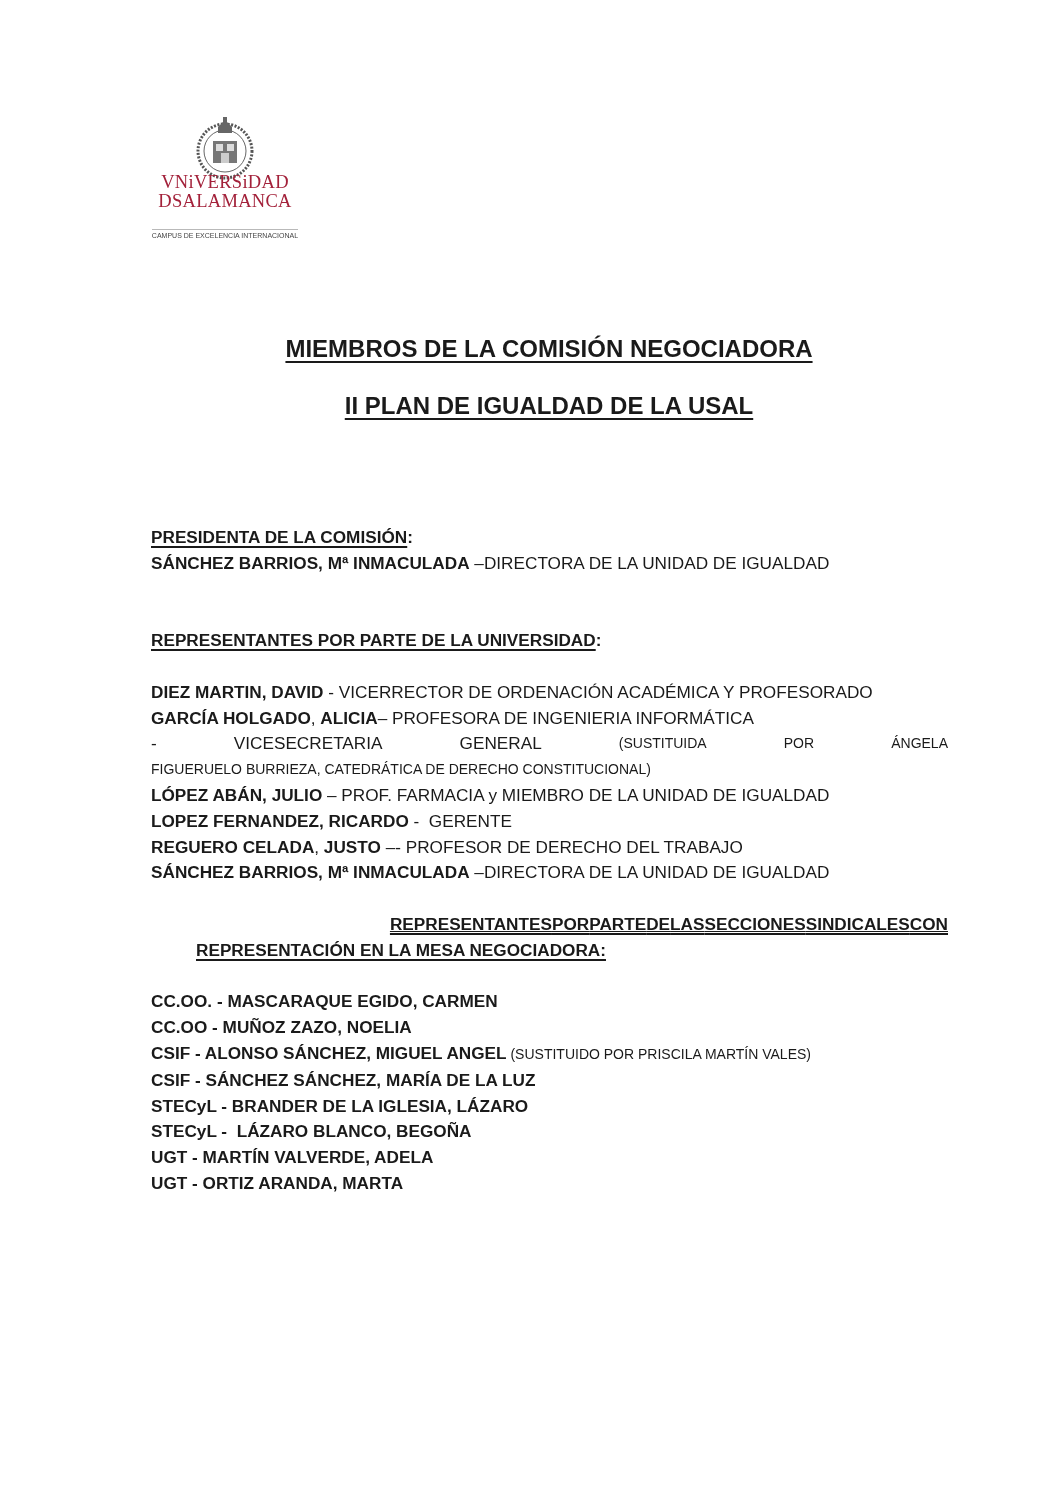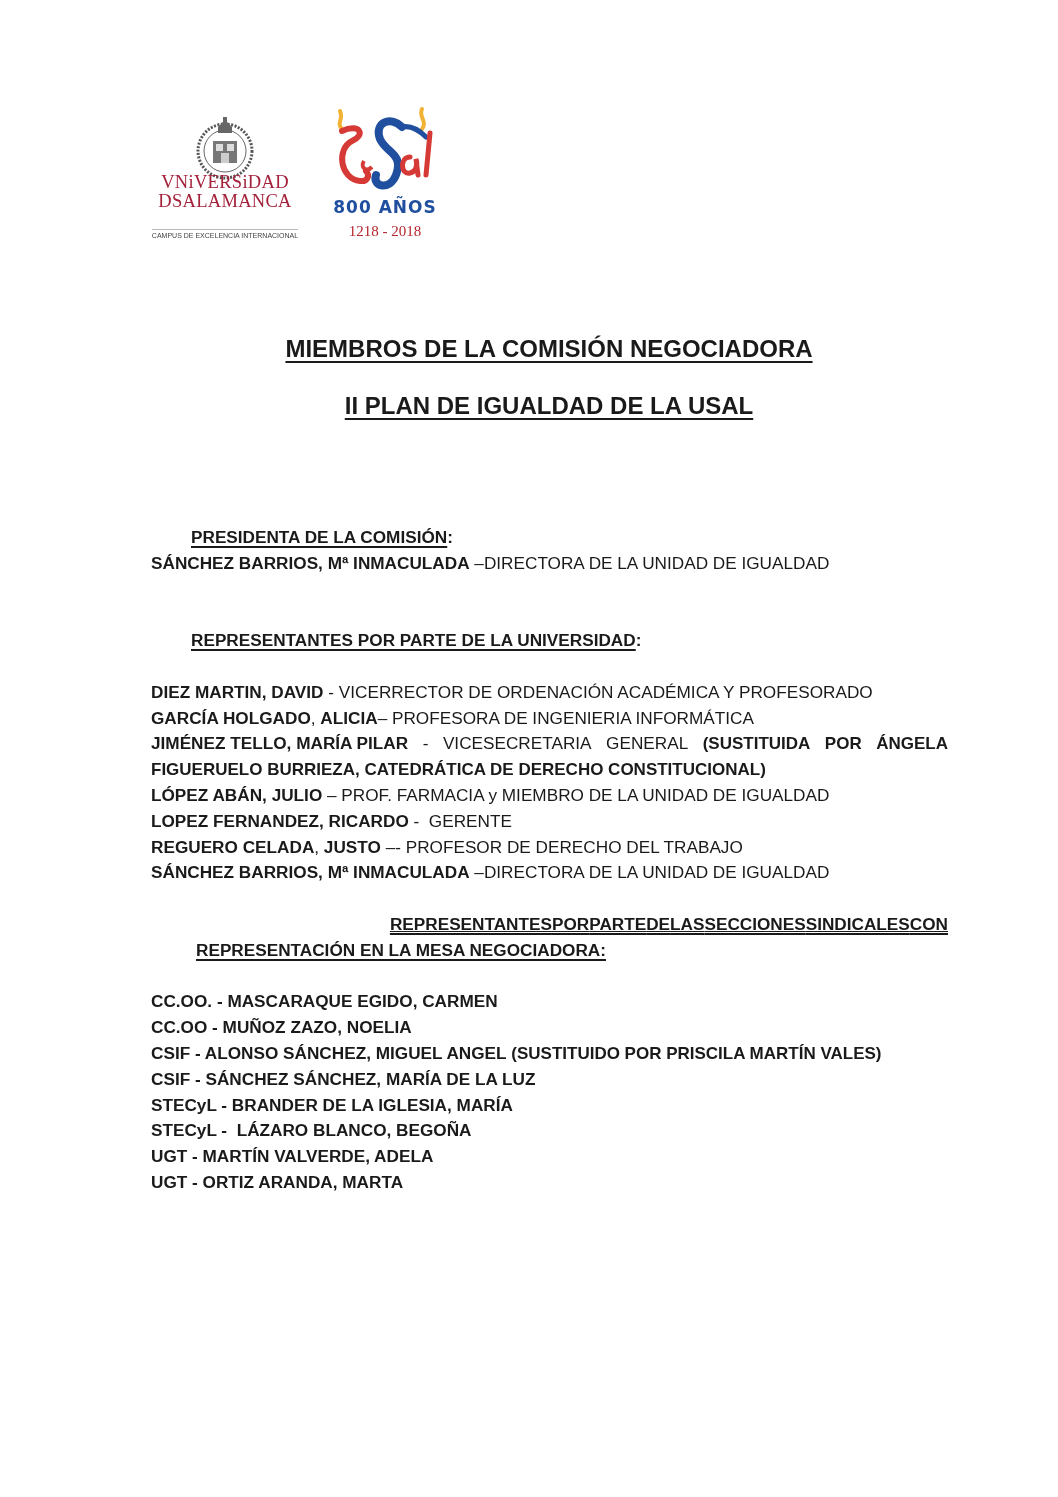--- a/index.html
+++ b/index.html
@@ -22,23 +22,23 @@
       font-family: "DejaVu Sans", sans-serif; font-weight: bold; font-size: 17px; color: #1f4f9e; letter-spacing: 1px; }
 
     .title { position: absolute; left: 0; width: 1098px; text-align: center; font-weight: bold;
       font-size: 24px; text-decoration: underline; text-underline-offset: 4px; text-decoration-thickness: 2px; color: #1a1a1a; }
     .t1 { top: 335px; }
     .t2 { top: 392px; }
 
     .content { position: absolute; left: 151px; top: 525px; width: 797px; font-size: 17.2px; line-height: 25.8px; }
     .line { white-space: nowrap; }
     .head { font-weight: bold; }
-    .head .u { text-decoration: underline; text-underline-offset: 3px; text-decoration-thickness: 1.5px; margin-left: 40px; }
+    .head .u { text-decoration: underline; text-underline-offset: 3px; text-decoration-thickness: 1.5px; }
     .b { font-weight: bold; }
-    .sm { font-size: 17px; font-weight: bold; }
+    .sm { font-size: 14px; }
     .gap { height: 25.8px; }
     .just { display: flex; justify-content: flex-end; font-weight: bold; text-decoration: underline; }
     .just span { text-decoration: underline; text-underline-offset: 3px; text-decoration-thickness: 1.5px; }
     .uline { text-decoration: underline; text-underline-offset: 3px; text-decoration-thickness: 1.5px; margin-left: 45px; }
     .jim { display: flex; justify-content: space-between; white-space: nowrap; }
   </style>
 </head>
 <body>
 
 <div class="logos">
@@ -54,34 +54,20 @@
       <rect x="27" y="0" width="4" height="5" fill="#666"></rect>
     </svg>
     <div class="usal-name">
       <div>VNiVERSiDAD</div>
       <div>DSALAMANCA</div>
     </div>
     <div class="usal-line"></div>
     <div class="usal-campus">CAMPUS DE EXCELENCIA INTERNACIONAL</div>
   </div>
 
-  <div class="anniv-logo">
-    <svg width="110" height="95" viewBox="0 0 110 95">
-      <path d="M10 6 C14 14, 6 18, 12 24" stroke="#f2b233" stroke-width="4" fill="none" stroke-linecap="round"></path>
-      <path d="M92 4 C88 12, 98 16, 92 24" stroke="#f2b233" stroke-width="4" fill="none" stroke-linecap="round"></path>
-      <path d="M12 26 C30 18, 36 30, 22 36 C6 44, 10 74, 30 76 C38 77, 40 70, 36 66" stroke="#d63a36" stroke-width="6" fill="none" stroke-linecap="round"></path>
-      <path d="M34 56 C30 62, 36 68, 42 62" stroke="#d63a36" stroke-width="4" fill="none"></path>
-      <path d="M72 22 C60 10, 44 18, 50 34 C56 48, 74 48, 66 70 C60 86, 42 82, 46 70" stroke="#1f4f9e" stroke-width="8" fill="none" stroke-linecap="round"></path>
-      <path d="M72 22 C82 20, 90 26, 96 32" stroke="#1f4f9e" stroke-width="5" fill="none" stroke-linecap="round"></path>
-      <path d="M80 52 C70 52, 70 70, 80 68 C86 67, 88 60, 86 54 L88 70" stroke="#d63a36" stroke-width="5" fill="none" stroke-linecap="round"></path>
-      <path d="M100 28 L96 70" stroke="#d63a36" stroke-width="5" fill="none" stroke-linecap="round"></path>
-    </svg>
-    <div class="anniv-800">800 AÑOS</div>
-    <div class="anniv-years">1218 - 2018</div>
-  </div>
 </div>
 
 <div class="title t1">MIEMBROS DE LA COMISIÓN NEGOCIADORA</div>
 <div class="title t2">II PLAN DE IGUALDAD DE LA USAL</div>
 
 <div class="content">
 
   <section>
     <div class="line head"><span class="u">PRESIDENTA DE LA COMISIÓN</span><span>:</span></div>
     <div class="line"><span class="b">SÁNCHEZ BARRIOS, Mª INMACULADA</span><span> –DIRECTORA DE LA UNIDAD DE IGUALDAD</span></div>
@@ -89,21 +75,20 @@
   <div class="gap"></div>
 
   <div class="gap"></div>
 
   <section>
     <div class="line head"><span class="u">REPRESENTANTES POR PARTE DE LA UNIVERSIDAD</span><span>:</span></div>
     <div class="gap"></div>
     <div class="line"><span class="b">DIEZ MARTIN, DAVID</span><span> - VICERRECTOR DE ORDENACIÓN ACADÉMICA Y PROFESORADO</span></div>
     <div class="line"><span class="b">GARCÍA HOLGADO</span><span>, </span><span class="b">ALICIA</span><span>– PROFESORA DE INGENIERIA INFORMÁTICA</span></div>
     <div class="jim">
-      <span class="b">JIMÉNEZ TELLO, MARÍA PILAR</span>
       <span>-</span>
       <span>VICESECRETARIA</span>
       <span>GENERAL</span>
       <span class="sm">(SUSTITUIDA</span>
       <span class="sm">POR</span>
       <span class="sm">ÁNGELA</span>
     </div>
     <div class="line sm">FIGUERUELO BURRIEZA, CATEDRÁTICA DE DERECHO CONSTITUCIONAL)</div>
     <div class="line"><span class="b">LÓPEZ ABÁN, JULIO</span><span> – PROF. FARMACIA y MIEMBRO DE LA UNIDAD DE IGUALDAD</span></div>
     <div class="line" style="white-space:pre"><span class="b">LOPEZ FERNANDEZ, RICARDO</span><span> -  GERENTE</span></div>
@@ -122,18 +107,18 @@
       <span>SECCIONES</span>
       <span>SINDICALES</span>
       <span>CON</span>
     </div>
     <div class="line b uline">REPRESENTACIÓN EN LA MESA NEGOCIADORA:</div>
     <div class="gap"></div>
     <div class="line b">CC.OO. - MASCARAQUE EGIDO, CARMEN</div>
     <div class="line b">CC.OO - MUÑOZ ZAZO, NOELIA</div>
     <div class="line"><span class="b">CSIF - ALONSO SÁNCHEZ, MIGUEL ANGEL</span><span class="sm"> (SUSTITUIDO POR PRISCILA MARTÍN VALES)</span></div>
     <div class="line b">CSIF - SÁNCHEZ SÁNCHEZ, MARÍA DE LA LUZ</div>
-    <div class="line b" style="white-space:pre">STECyL - BRANDER DE LA IGLESIA, MARÍA</div>
+    <div class="line b" style="white-space:pre">STECyL - BRANDER DE LA IGLESIA, LÁZARO</div>
     <div class="line b" style="white-space:pre">STECyL -  LÁZARO BLANCO, BEGOÑA</div>
     <div class="line b">UGT - MARTÍN VALVERDE, ADELA</div>
     <div class="line b">UGT - ORTIZ ARANDA, MARTA</div>
   </section>
 </div>
 
 </body></html>

